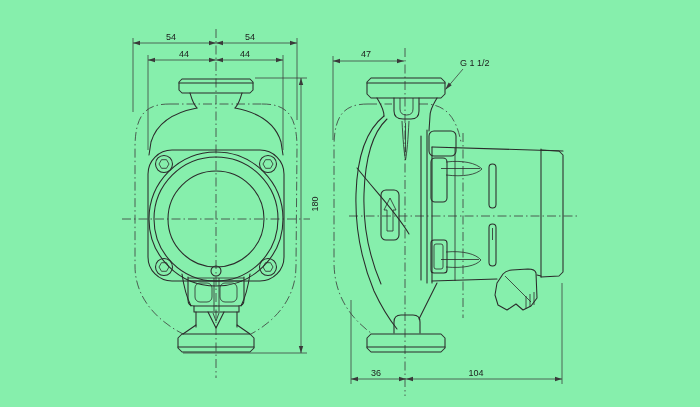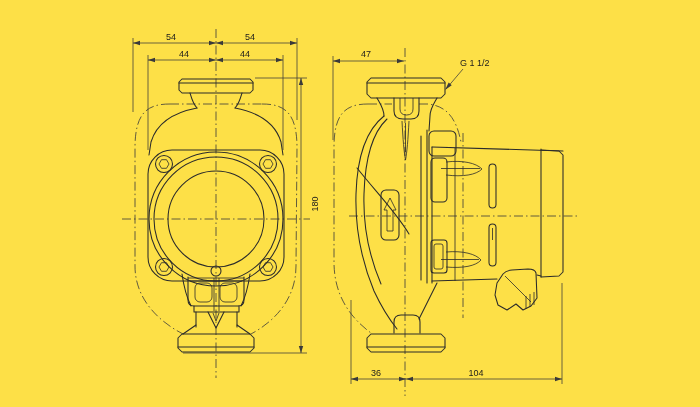--- a/index.html
+++ b/index.html
@@ -1,16 +1,16 @@
 <!DOCTYPE html>
 <html><head>
 <meta charset="utf-8">
 <style>
   html,body{margin:0;padding:0;background:#ffffff;}
-  .stage{position:relative;width:700px;height:407px;background:#fde047;overflow:hidden;
+  .stage{position:relative;width:700px;height:407px;background:#86efac;overflow:hidden;
          font-family:"Liberation Sans", sans-serif;}
   svg{display:block;}
   .ln{fill:none;stroke:#2b2b2b;stroke-width:1.05;stroke-linecap:round;stroke-linejoin:round;}
   .thin{fill:none;stroke:#2b2b2b;stroke-width:0.8;}
   .cl{fill:none;stroke:#3a3a3a;stroke-width:0.8;stroke-dasharray:9 3 1.5 3;}
   .dim{fill:none;stroke:#3a3a3a;stroke-width:0.75;}
   .arr{fill:#3a3a3a;stroke:none;}
   text.dimtxt{font-family:"Liberation Sans", sans-serif;font-size:9px;fill:#1c1c1c;}
 </style>
 </head>

